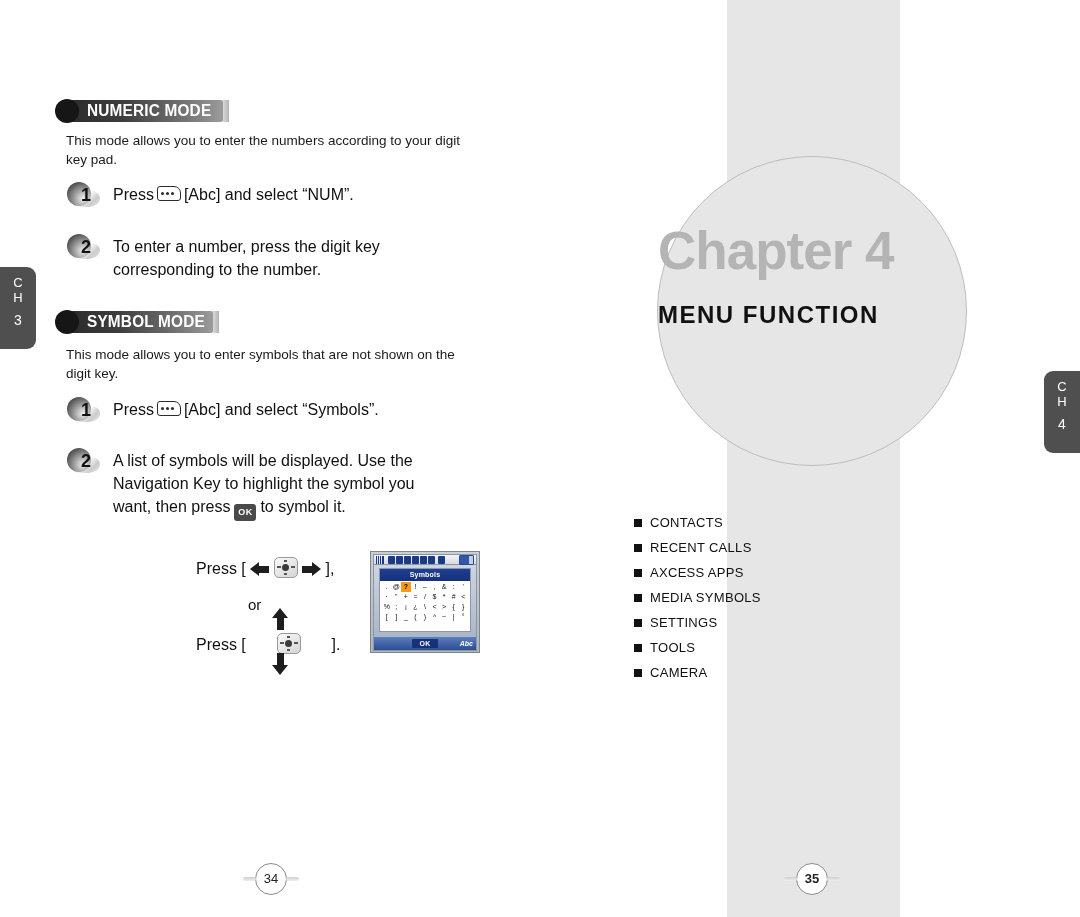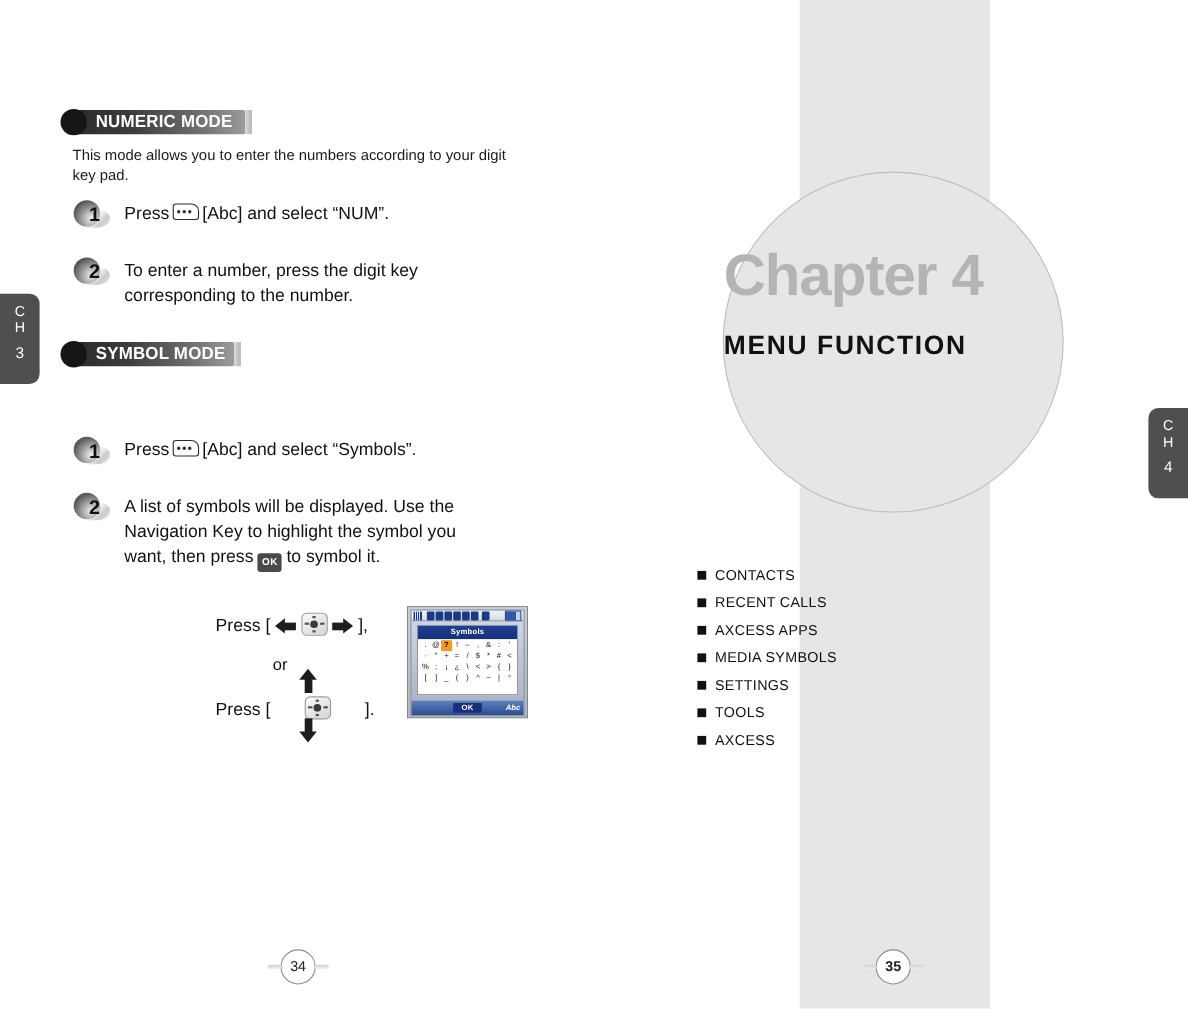--- a/index.html
+++ b/index.html
@@ -525,20 +525,21 @@
     <div class="step-text wrap">To enter a number, press the digit key corresponding to the number.</div>
   </div>
 
   <div class="section-head" style="left:55px; top:310px;">
     <div class="section-plate" style="width:146px;"></div>
     <div class="section-plate-cap" style="left:158px;"></div>
     <div class="section-bullet"></div>
     <div class="section-label">SYMBOL MODE</div>
   </div>
 
+  <div class="body-para" style="left:66px; top:345px; width:400px;">This mode allows you to enter symbols that are not shown on the digit key.</div>
 
   <div class="step" style="left:67px; top:396px;">
     <div class="step-badge">
       <div class="ball"></div>
       <div class="swoosh"></div>
     </div>
     <div class="step-num">1</div>
     <div class="step-text"><span>Press</span><span class="key-abc"></span><span>[Abc] and select “Symbols”.</span></div>
   </div>
 
@@ -671,21 +672,21 @@
       <div class="toc-item">
         <span class="toc-bullet"></span>
         <span>SETTINGS</span>
       </div>
       <div class="toc-item">
         <span class="toc-bullet"></span>
         <span>TOOLS</span>
       </div>
       <div class="toc-item">
         <span class="toc-bullet"></span>
-        <span>AXCESS</span>
+        <span>CAMERA</span>
       </div>
     </div>
 
   <div class="ch-tab ch-tab-right">
     <span>C</span><br>
     <span>H</span>
     <span class="num">4</span>
   </div>
 
   <div class="pagenum pn-right">35</div>

